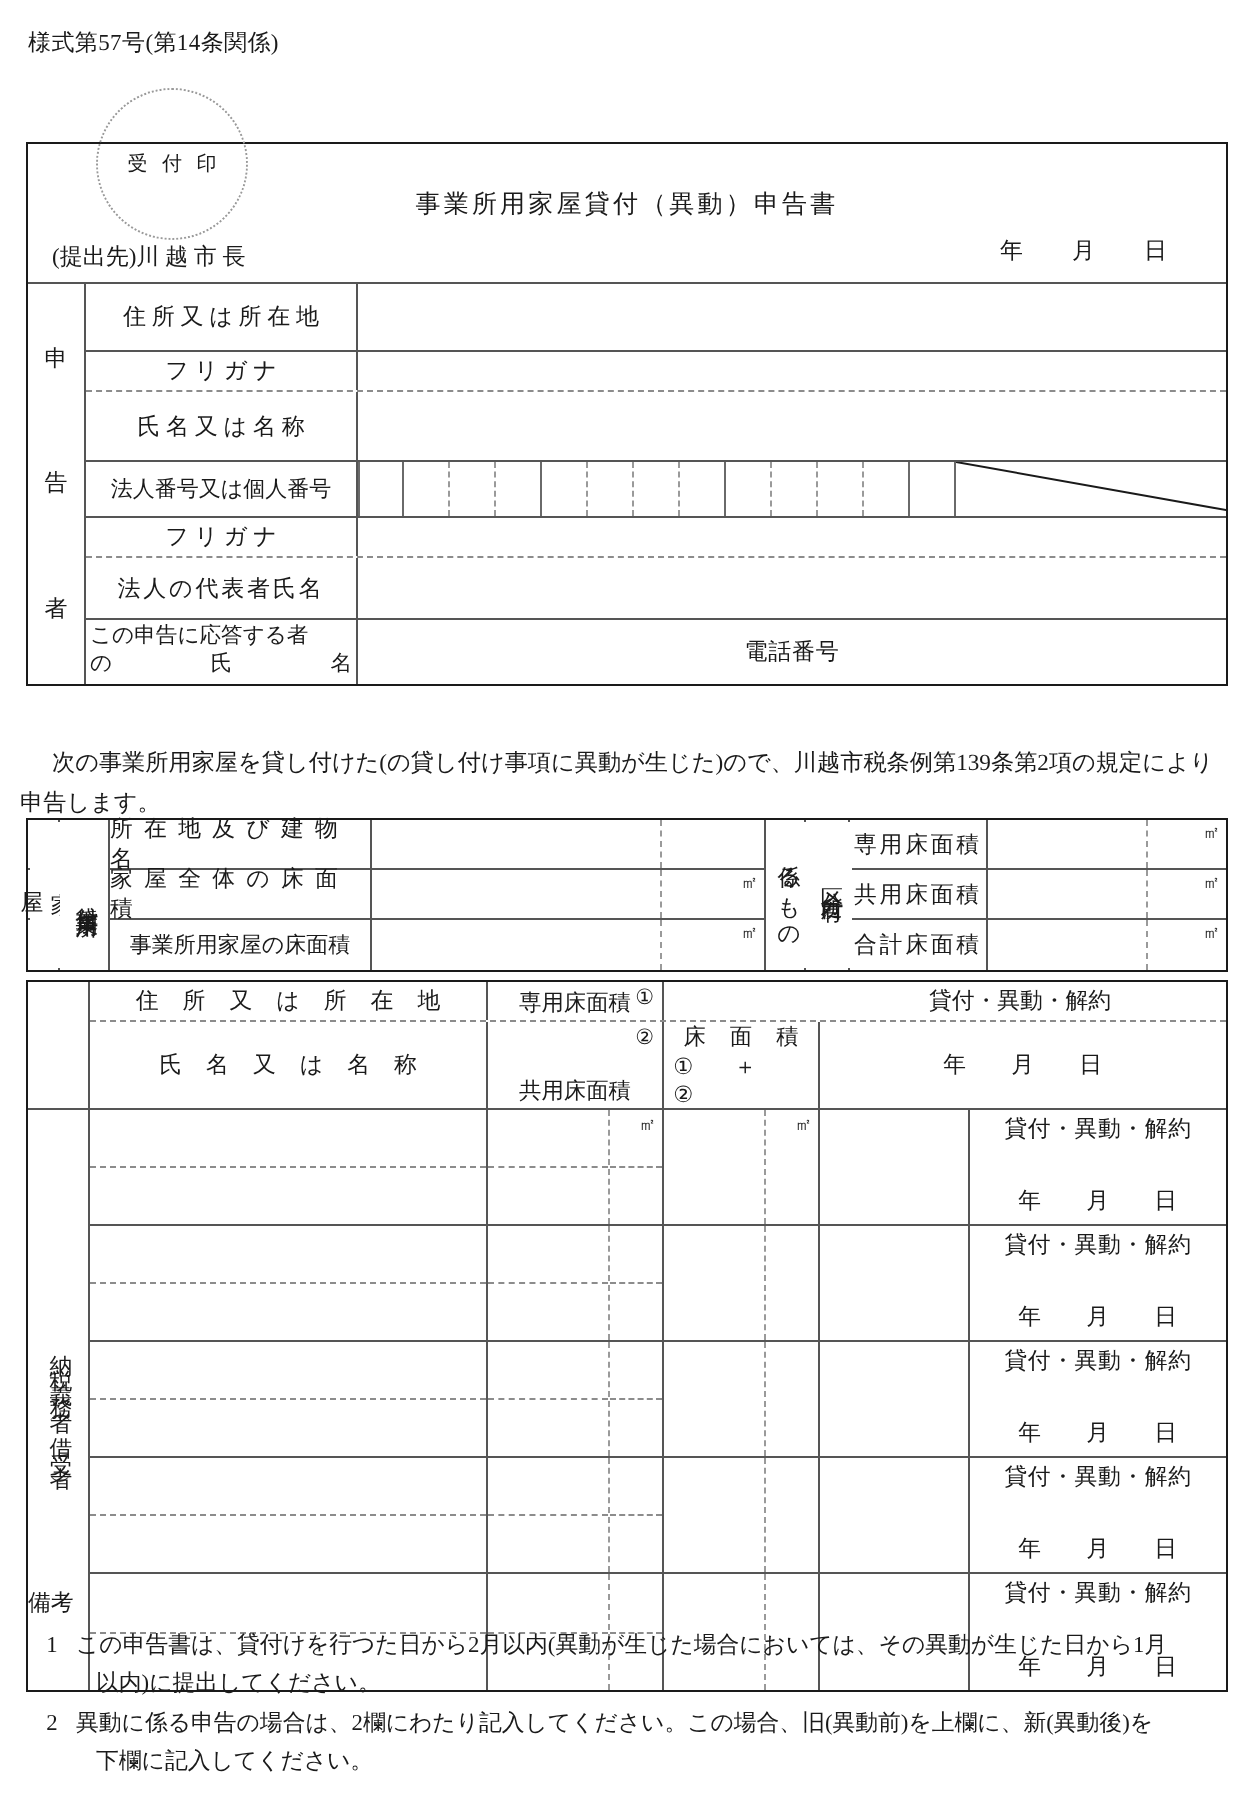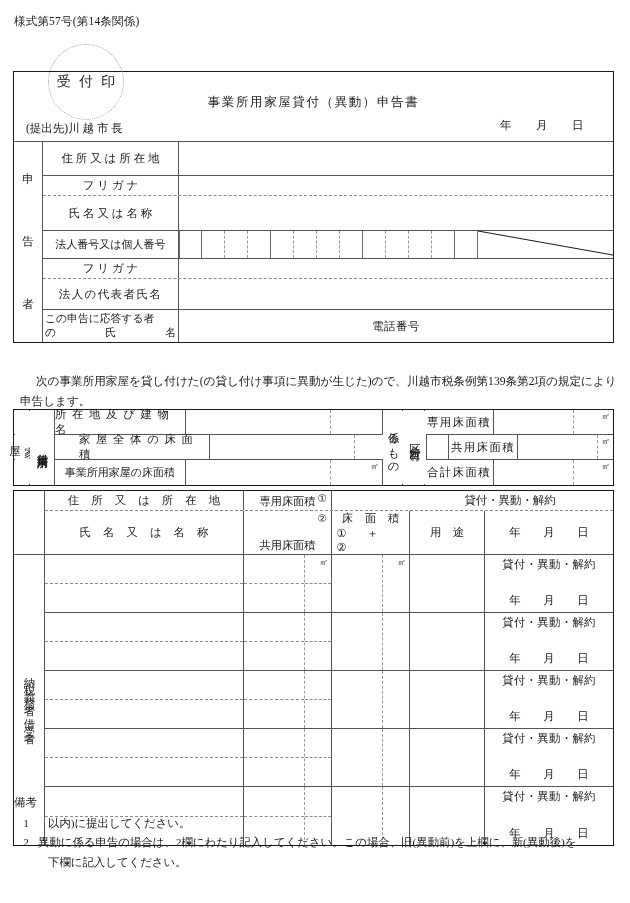--- a/index.html
+++ b/index.html
@@ -29,21 +29,21 @@
     display:flex;align-items:center;justify-content:center;
     font-size:11.5px;letter-spacing:0.5px;box-sizing:border-box;
   }
   .mgmt-value{flex:1;}
 
   
   .stamp{
     position:absolute;left:48px;top:44px;width:74px;height:74px;
     border:1px dotted #9a9a9a;border-radius:50%;
     display:flex;align-items:center;justify-content:center;
-    font-size:14px;letter-spacing:2.4px;
+    font-size:10px;letter-spacing:2.4px;
     background:transparent;z-index:5;
   }
   .stamp span{padding-left:2.4px;}
 
   
   .frame{
     position:absolute;left:13px;top:71px;width:601px;
     border:1.6px solid #1a1a1a;box-sizing:border-box;
   }
   .hdr{
@@ -97,21 +97,21 @@
   .cn-tail{flex:1;position:relative;overflow:hidden;}
   .cn-tail svg{position:absolute;left:0;top:0;}
 
   .tel{
     position:absolute;left:0;right:0;top:50%;transform:translateY(-50%);
     text-align:center;font-size:11.5px;letter-spacing:0.4px;
   }
 
   
   .stmt{
-    position:absolute;left:20px;top:372px;width:602px;
+    position:absolute;left:10px;top:372px;width:602px;
     font-size:11.6px;line-height:20px;
   }
   .stmt p{margin:0;}
   .stmt .ind{display:inline-block;width:16px;}
 
   
   .tbl{
     position:absolute;left:13px;width:601px;
     border:1.6px solid #1a1a1a;box-sizing:border-box;
     font-size:11.4px;
@@ -325,21 +325,21 @@
       <div class="bcell sp-lab" style="width:69px;">専用床面積</div>
       <div class="bcell input dash" style="width:80px;"></div>
       <div class="bcell input" style="flex:1;">
         <span class="unit">㎡</span>
       </div>
     </div>
 
     <div class="brow">
       <div class="vcell" style="width:16px;"></div>
       <div class="vcell" style="width:25px;"></div>
-      <div class="bcell sp-lab" style="width:131px;margin-left:24px;">家 屋 全 体 の 床 面 積</div>
+      <div class="bcell sp-lab" style="width:131px;">家 屋 全 体 の 床 面 積</div>
       <div class="bcell input dash" style="width:145px;"></div>
       <div class="bcell input" style="width:52px;">
         <span class="unit">㎡</span>
       </div>
       <div class="bcell" style="width:20px;"></div>
       <div class="bcell" style="width:22px;"></div>
       <div class="bcell sp-lab" style="width:69px;">共用床面積</div>
       <div class="bcell input dash" style="width:80px;"></div>
       <div class="bcell input" style="flex:1;">
         <span class="unit">㎡</span>
@@ -394,23 +394,20 @@
             <span class="hsp">氏 名 又 は 名 称</span>
           </div>
           <div class="tp-c2">
             <span class="circ">②</span>
             <span class="ctext">共用床面積</span>
           </div>
           <div class="tp-c3">
             <span class="mini hsp">床 面 積</span>
             <span class="mini hsp">①　＋　②</span>
           </div>
-          <div class="tp-c4">
-            <span>用　途</span>
-          </div>
           <div class="tp-c5">
             <span class="datehdr"><i>年</i><i>月</i><i>日</i></span>
           </div>
         </div>
 
       </div>
     </div>
 
     <div class="tp-body">
       <div class="tp-bside">納税義務者（借受者）</div>
@@ -563,20 +560,21 @@
 
       </div>
     </div>
   </div>
 
   <div class="remarks">
     <span class="ttl">備考</span>
     <div class="rem-item">
       <div class="rem-num">1</div>
       <div class="rem-txt">
+        <span>この申告書は、貸付けを行つた日から2月以内(異動が生じた場合においては、その異動が生じた日から1月</span>
         <span class="cont">以内)に提出してください。</span>
       </div>
     </div>
     <div class="rem-item">
       <div class="rem-num">2</div>
       <div class="rem-txt">
         <span>異動に係る申告の場合は、2欄にわたり記入してください。この場合、旧(異動前)を上欄に、新(異動後)を</span>
         <span class="cont">下欄に記入してください。</span>
       </div>
     </div>

